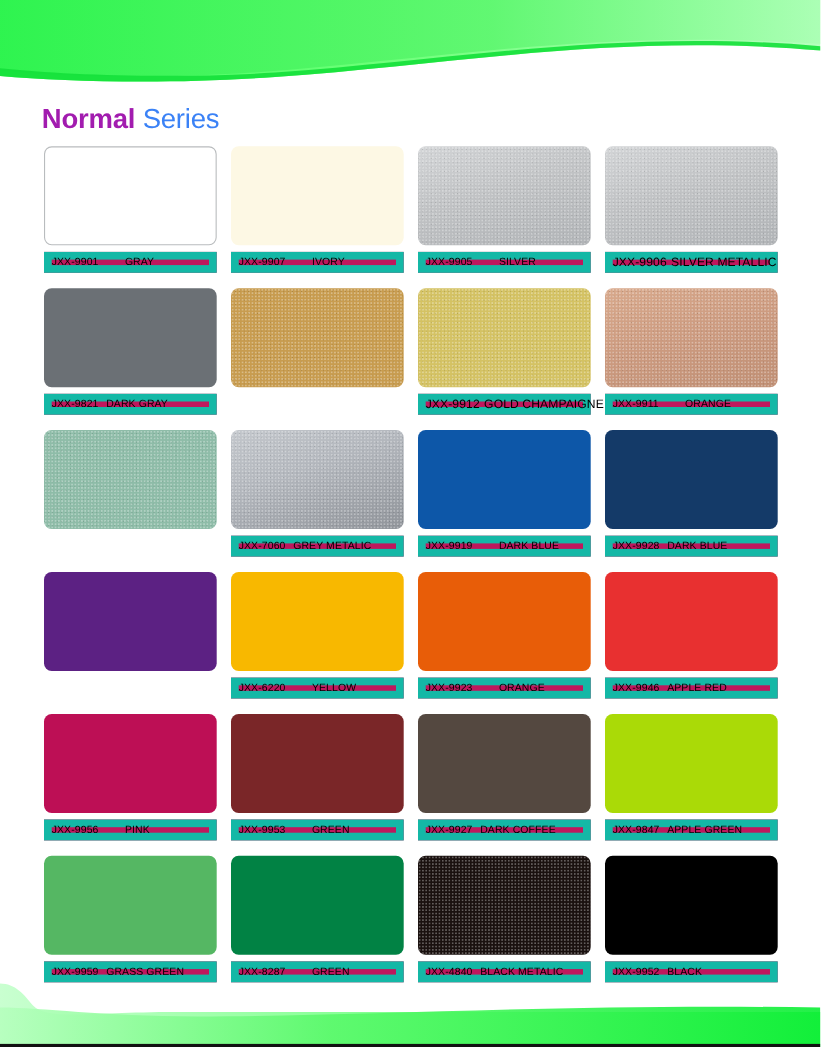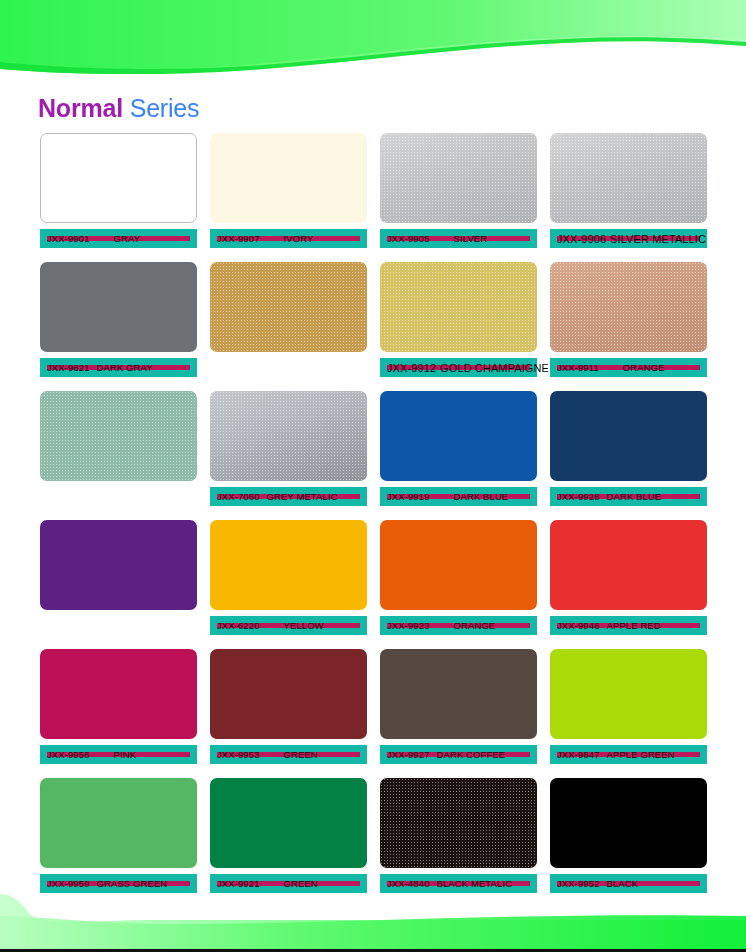--- a/index.html
+++ b/index.html
@@ -284,21 +284,21 @@
       <div class="swatch-cell">
         <div class="swatch-chip" style="background: rgb(85, 183, 99);"></div>
         <div class="swatch-label">
           <span class="code">JXX-9959</span>
           <span class="name">GRASS GREEN</span>
         </div>
       </div>
       <div class="swatch-cell">
         <div class="swatch-chip" style="background: rgb(1, 130, 68);"></div>
         <div class="swatch-label wide">
-          <span class="code">JXX-9921</span>
+          <span class="code">JXX-8287</span>
           <span class="name">GREEN</span>
         </div>
       </div>
       <div class="swatch-cell">
         <div class="swatch-chip metallic" style="background: rgb(26, 17, 15);"></div>
         <div class="swatch-label">
           <span class="code">JXX-4840</span>
           <span class="name">BLACK METALIC</span>
         </div>
       </div>

